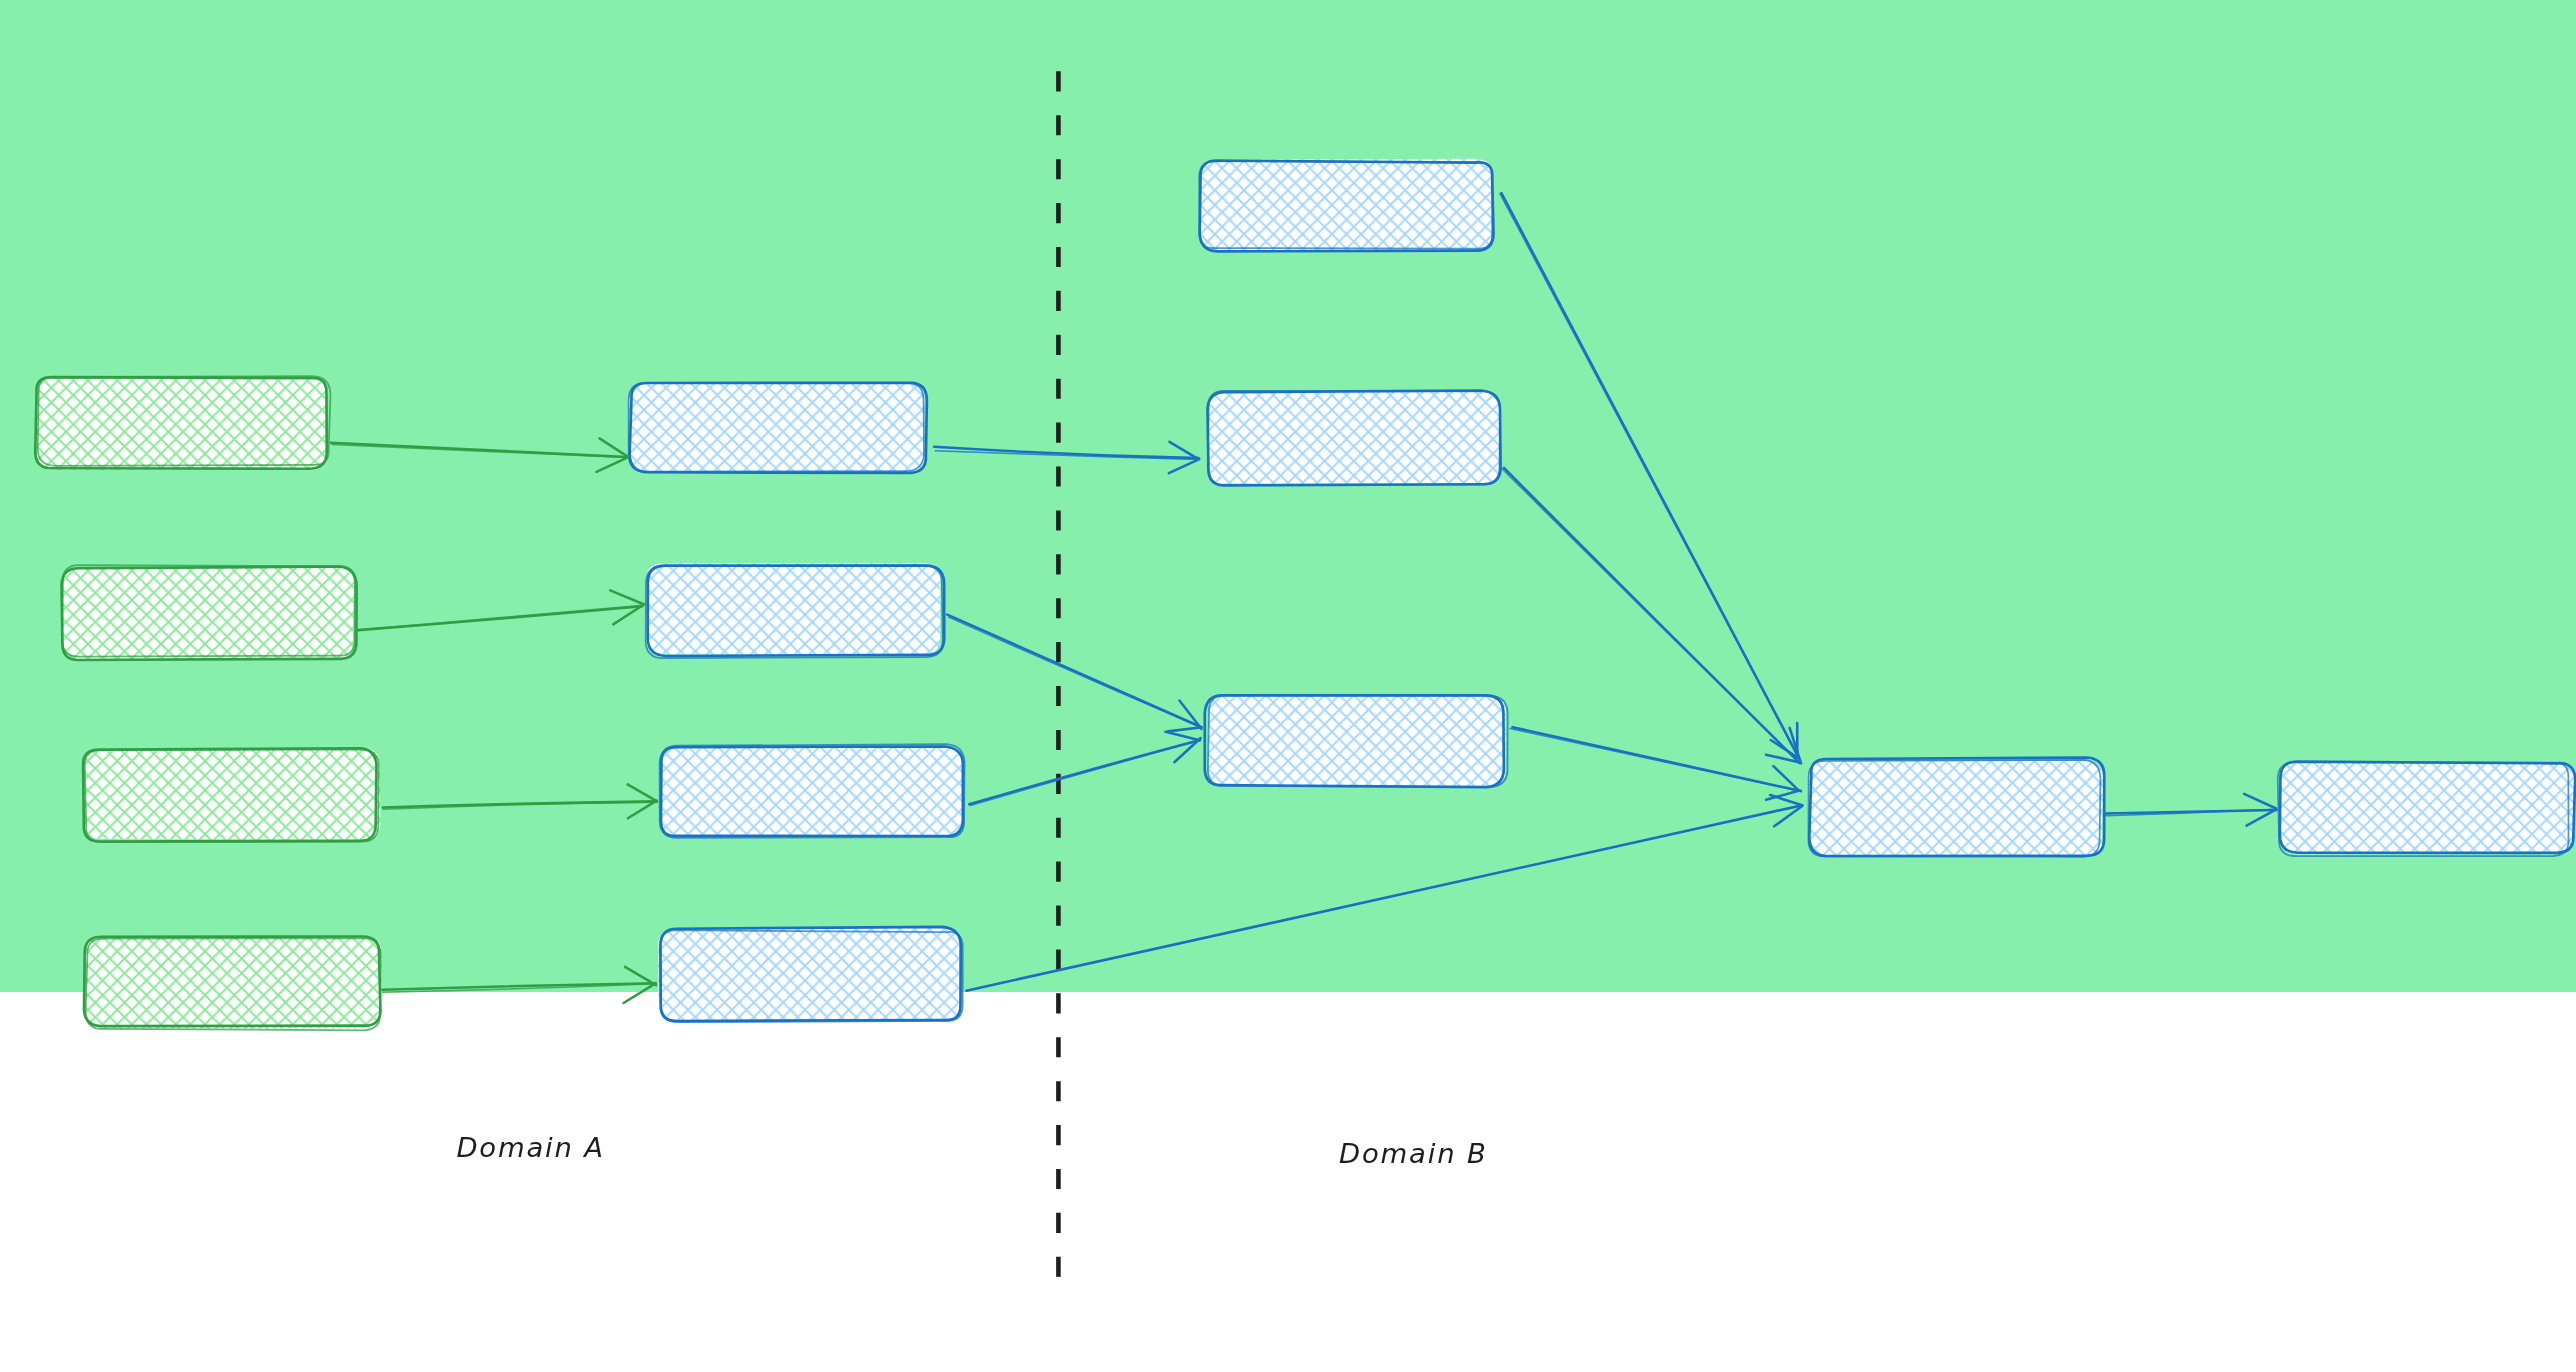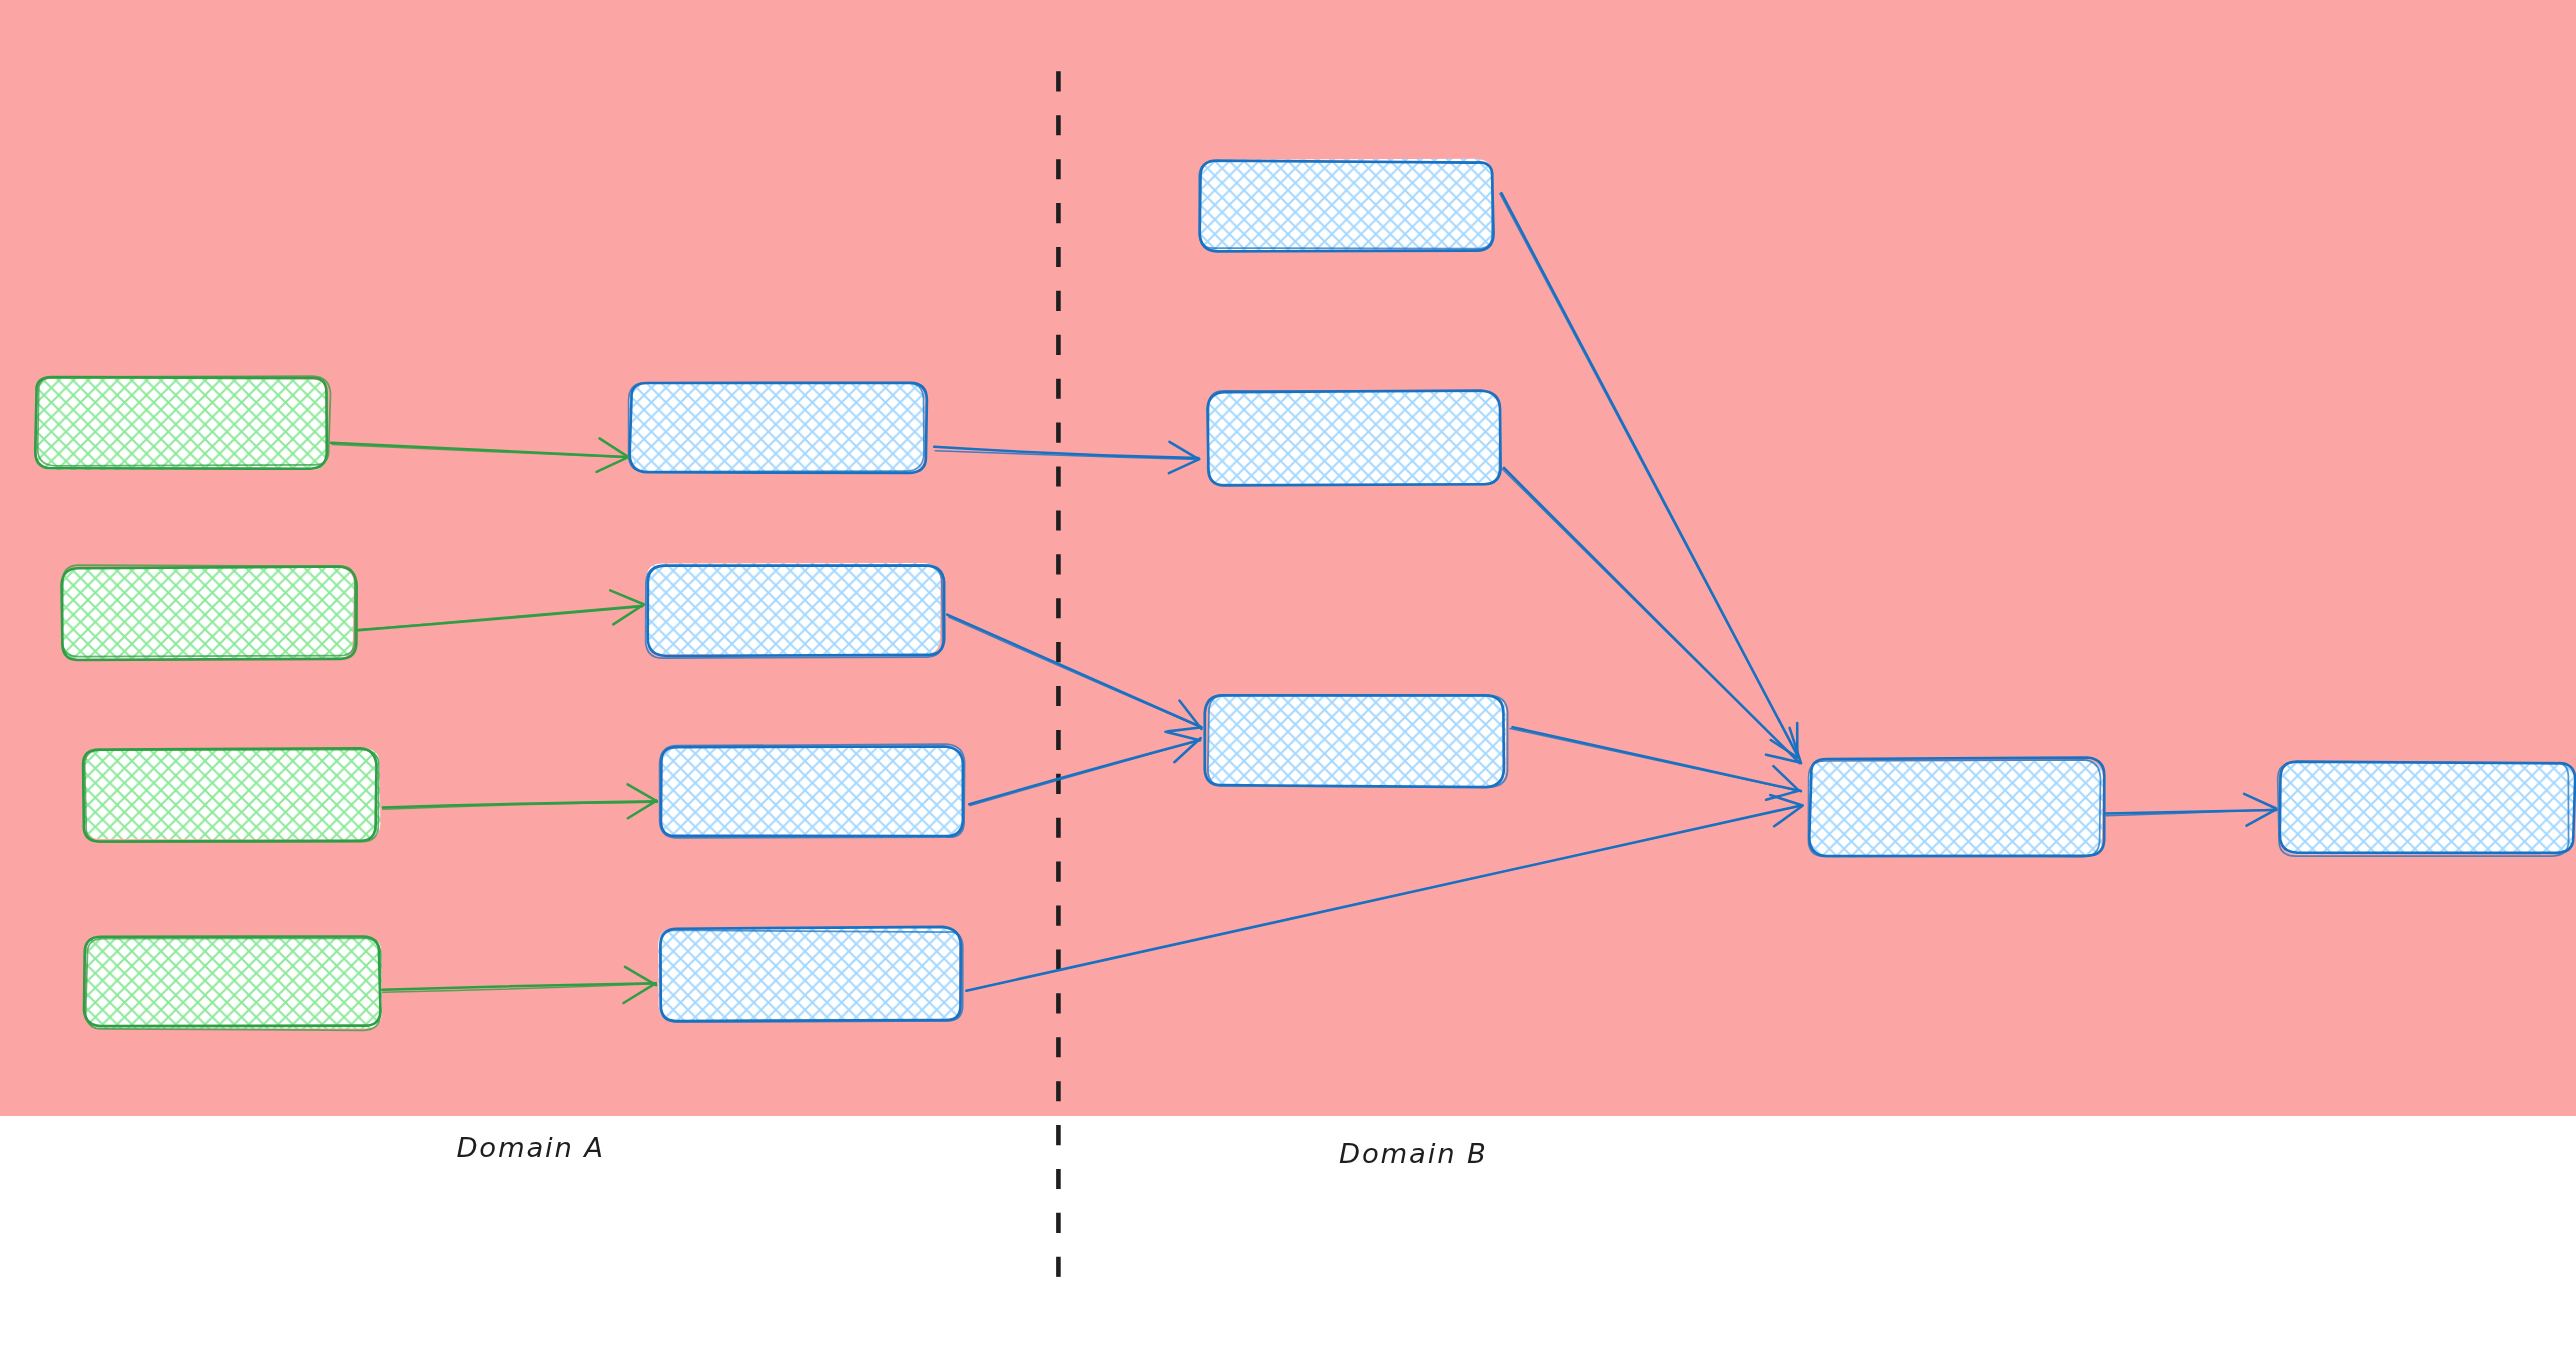--- a/index.html
+++ b/index.html
@@ -1,18 +1,18 @@
 <!DOCTYPE html>
 <html style="font-size:14.6px"><head>
 <meta charset="utf-8">
 <style>
   html,body{margin:0;padding:0;background:#ffffff;}
   body{width:2576px;height:1372px;overflow:hidden;
        font-family:"DejaVu Sans", sans-serif;}
-  #stage{position:relative;width:2576px;height:1116px;background:#fca5a5;}
+  #stage{position:relative;width:2576px;height:992px;background:#86efac;}
   svg#canvas{position:absolute;left:0;top:0;width:2576px;height:1372px;display:block;}
   .domain-label{
       font-family:"DejaVu Sans", sans-serif;
       font-size:30px;
       font-style:italic;
       letter-spacing:2px;
       fill:#1e1e1e;
   }
 </style>
 </head>

